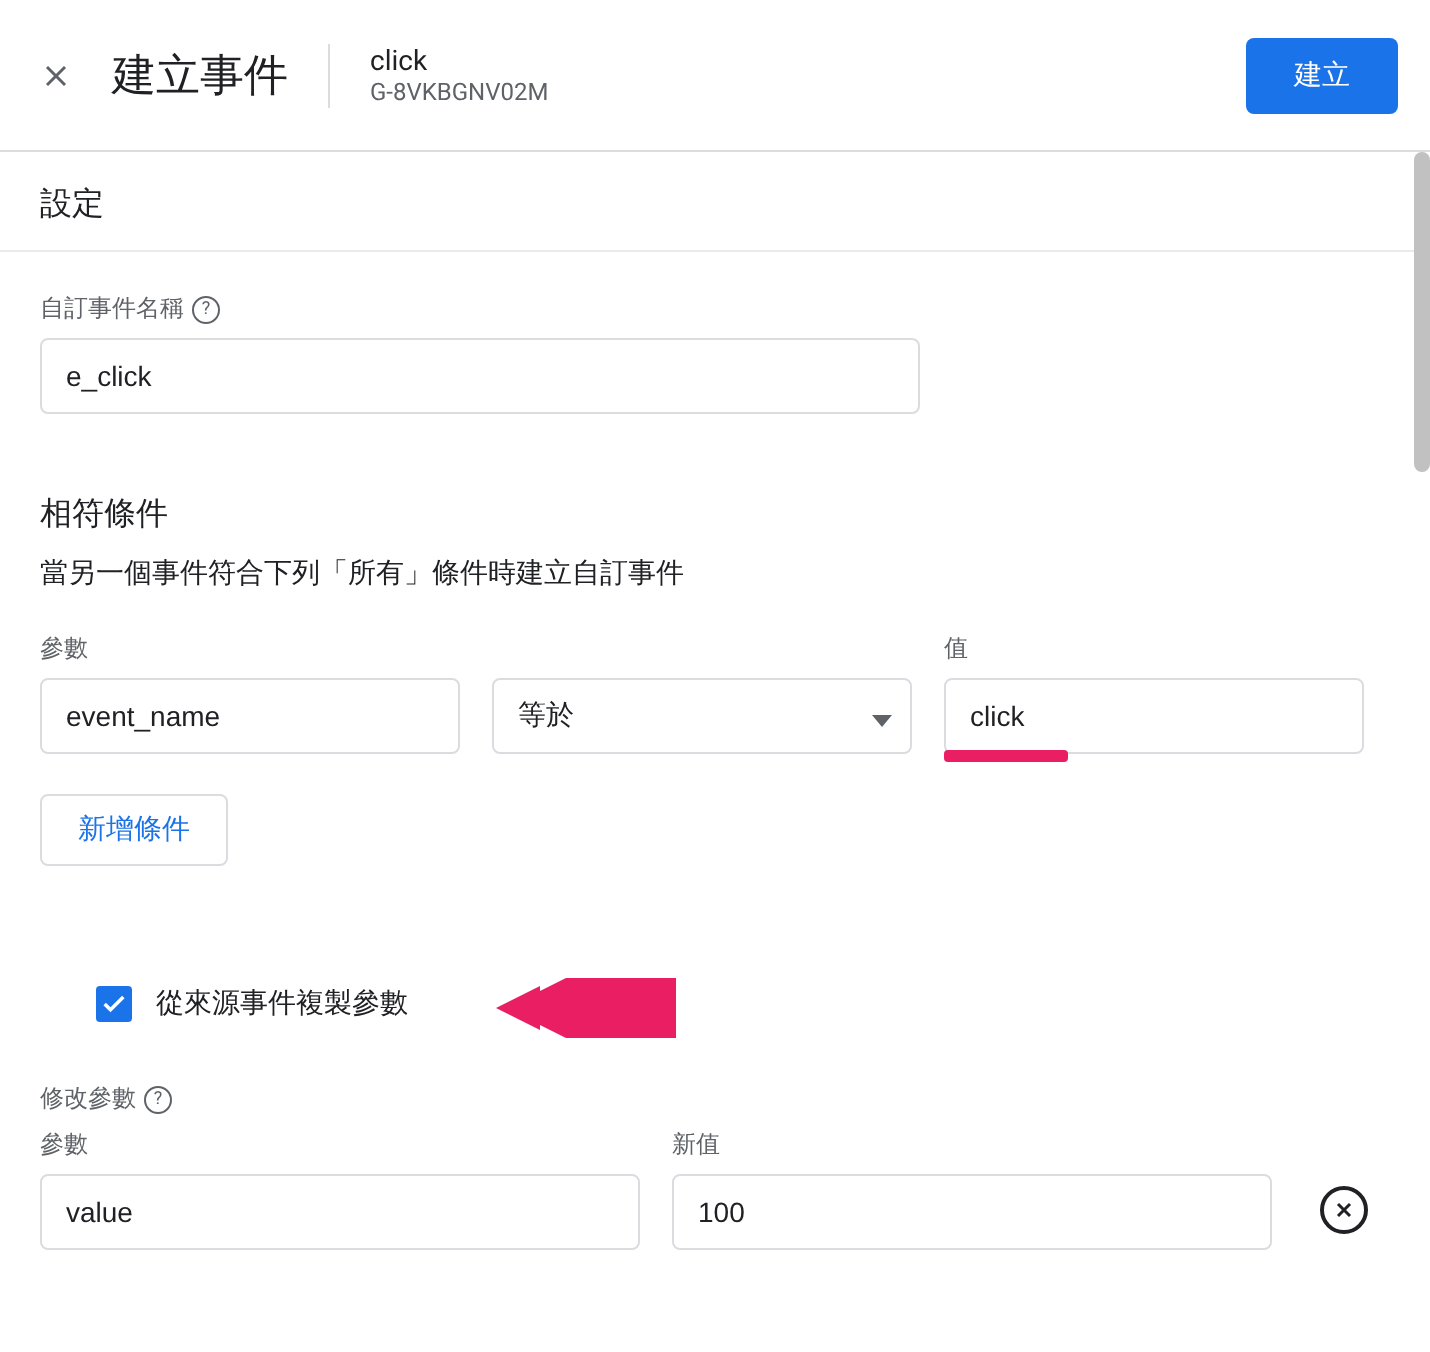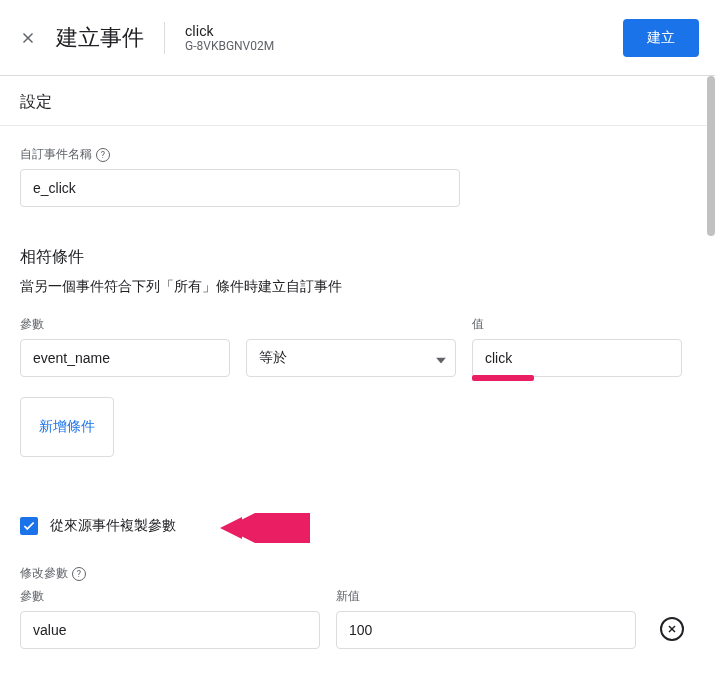--- a/index.html
+++ b/index.html
@@ -154,32 +154,33 @@
       bottom: -4px;
       height: 6px;
       width: 62px;
       background: #e91e63;
       border-radius: 2px;
     }
     .add-condition-btn {
       background: #fff;
       border: 1px solid #dadce0;
       color: #1a73e8;
-      padding: 20px 18px;
+      padding: 8px 18px;
       border-radius: 4px;
       font-size: 14px;
       cursor: pointer;
       margin-bottom: 40px;
     }
     .checkbox-row {
       display: flex;
       gap: 12px;
       margin-bottom: 30px;
       margin-top: 20px;
       position: relative;
+      margin-left: 28px;
     }
     .checkbox {
       width: 18px;
       height: 18px;
       background: #1a73e8;
       border-radius: 2px;
       display: flex;
       align-items: center;
       justify-content: center;
       cursor: pointer;

